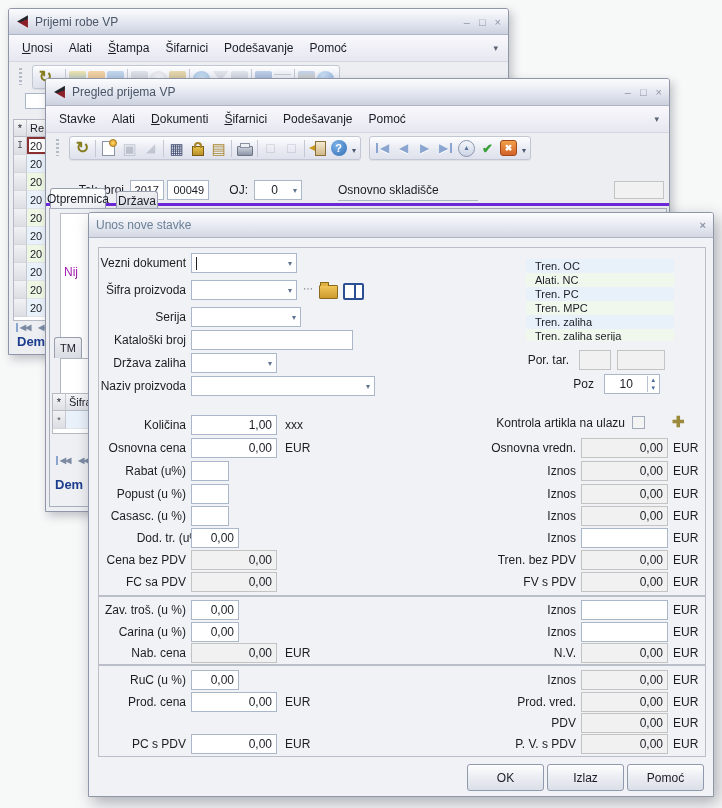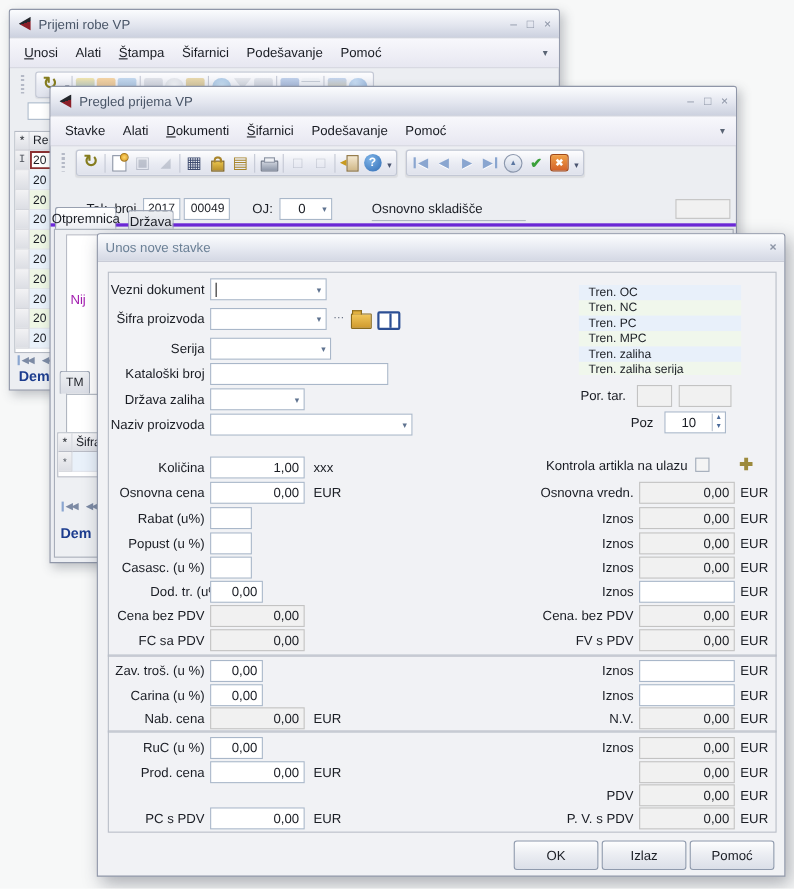--- a/index.html
+++ b/index.html
@@ -363,21 +363,21 @@
       <span class="arr">▾</span>
     </div>
 
     <div class="lbl" style="left:2px;top:163px;width:95px">Naziv proizvoda</div>
     <div class="inp" style="left:102px;top:163px;width:184px">
       <span class="arr">▾</span>
     </div>
 
     <div class="tlist" style="left:437px;top:46px;width:148px;height:82px">
       <div class="trow">Tren. OC</div>
-      <div class="trow">Tren. NC</div>
+      <div class="trow">Alati. NC</div>
       <div class="trow">Tren. PC</div>
       <div class="trow">Tren. MPC</div>
       <div class="trow">Tren. zaliha</div>
       <div class="trow">Tren. zaliha serija</div>
     </div>
     <div class="lbl" style="left:380px;top:137px;width:100px">Por. tar.</div>
     <div class="inp dis" style="left:490px;top:137px;width:32px"></div>
     <div class="inp dis" style="left:528px;top:137px;width:48px"></div>
     <div class="lbl" style="left:455px;top:161px;width:50px">Poz</div>
     <div class="inp" style="left:515px;top:161px;width:56px">
@@ -431,21 +431,21 @@
     <div class="unit" style="left:584px;top:271px">EUR</div>
 
     <div class="lbl" style="left:330px;top:293px;width:157px">Iznos</div>
     <div class="inp num dis" style="left:492px;top:293px;width:87px">0,00</div>
     <div class="unit" style="left:584px;top:293px">EUR</div>
 
     <div class="lbl" style="left:330px;top:315px;width:157px">Iznos</div>
     <div class="inp num" style="left:492px;top:315px;width:87px"></div>
     <div class="unit" style="left:584px;top:315px">EUR</div>
 
-    <div class="lbl" style="left:330px;top:337px;width:157px">Cena. bez PDV</div>
+    <div class="lbl" style="left:330px;top:337px;width:157px">Tren. bez PDV</div>
     <div class="inp num dis" style="left:492px;top:337px;width:87px">0,00</div>
     <div class="unit" style="left:584px;top:337px">EUR</div>
 
     <div class="lbl" style="left:330px;top:359px;width:157px">FV s PDV</div>
     <div class="inp num dis" style="left:492px;top:359px;width:87px">0,00</div>
     <div class="unit" style="left:584px;top:359px">EUR</div>
 
     <div class="gbox" style="left:9px;top:382px;width:606px;height:69px"></div>
     <div class="lbl" style="left:2px;top:387px;width:95px">Zav. troš. (u %)</div>
     <div class="inp num" style="left:102px;top:387px;width:48px">0,00</div>
@@ -469,20 +469,21 @@
     <div class="gbox" style="left:9px;top:451px;width:606px;height:91px"></div>
     <div class="lbl" style="left:2px;top:457px;width:95px">RuC (u %)</div>
     <div class="inp num" style="left:102px;top:457px;width:48px">0,00</div>
     <div class="lbl" style="left:330px;top:457px;width:157px">Iznos</div>
     <div class="inp num dis" style="left:492px;top:457px;width:87px">0,00</div>
     <div class="unit" style="left:584px;top:457px">EUR</div>
 
     <div class="lbl" style="left:2px;top:479px;width:95px">Prod. cena</div>
     <div class="inp num" style="left:102px;top:479px;width:86px">0,00</div>
     <div class="unit" style="left:196px;top:479px">EUR</div>
+    <div class="lbl" style="left:330px;top:479px;width:157px">Prod. vred.</div>
     <div class="inp num dis" style="left:492px;top:479px;width:87px">0,00</div>
     <div class="unit" style="left:584px;top:479px">EUR</div>
 
     <div class="lbl" style="left:330px;top:500px;width:157px">PDV</div>
     <div class="inp num dis" style="left:492px;top:500px;width:87px">0,00</div>
     <div class="unit" style="left:584px;top:500px">EUR</div>
 
     <div class="lbl" style="left:2px;top:521px;width:95px">PC s PDV</div>
     <div class="inp num" style="left:102px;top:521px;width:86px">0,00</div>
     <div class="unit" style="left:196px;top:521px">EUR</div>

